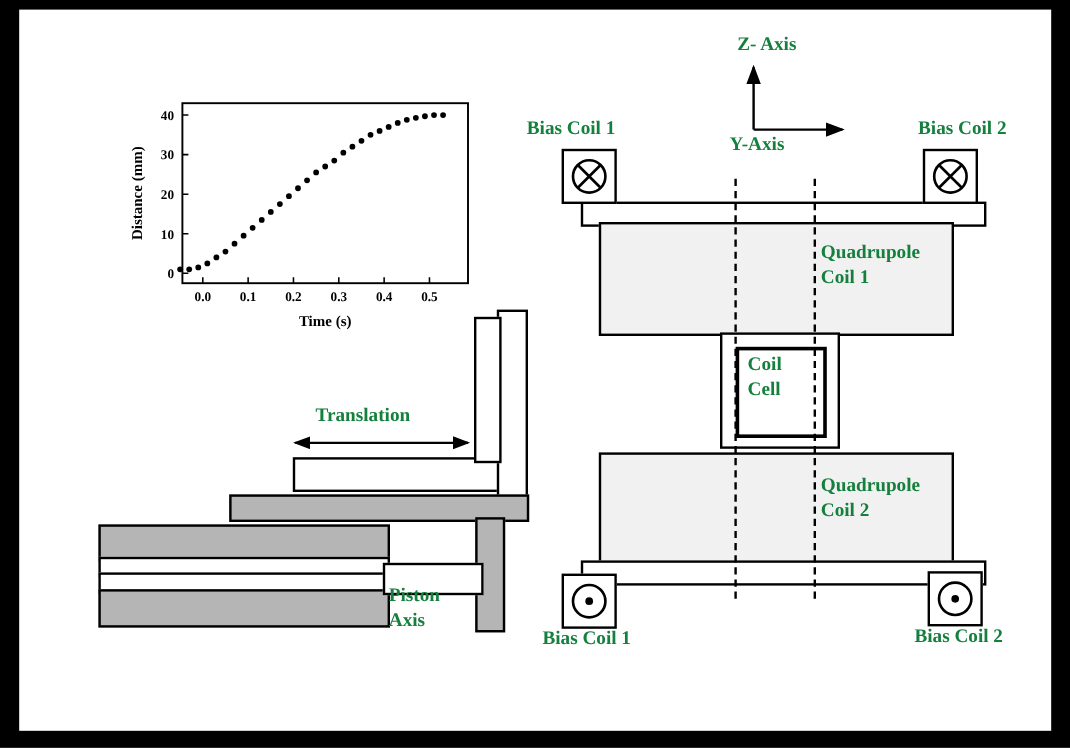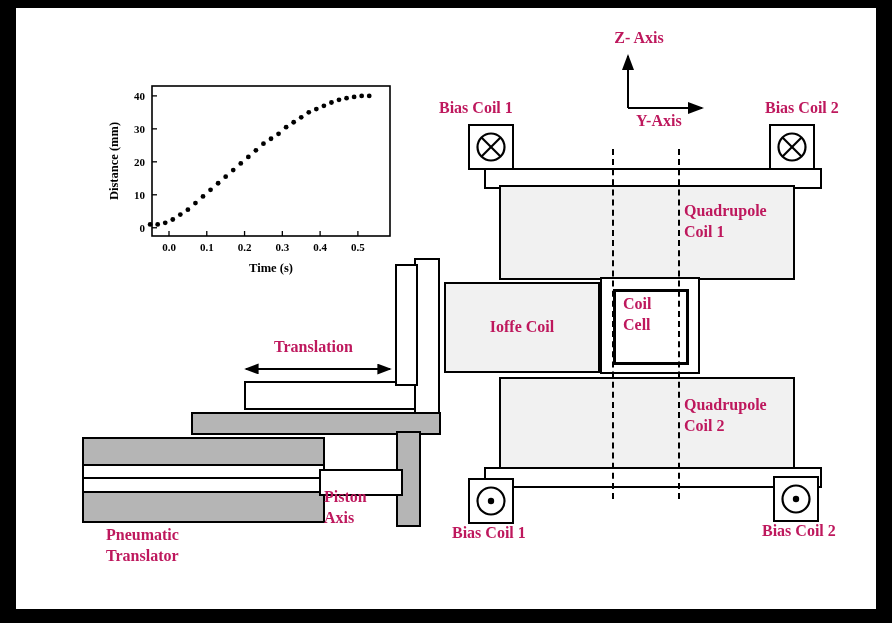--- a/index.html
+++ b/index.html
@@ -3,21 +3,21 @@
 <meta charset="utf-8">
 <style>
   html,body{margin:0;padding:0}
   body{width:892px;height:623px;background:#000;overflow:hidden;
        font-family:"Liberation Serif","DejaVu Serif",serif}
   #fig{position:relative;width:892px;height:623px;background:var(--bg,#000)}
   #panel{position:absolute;left:16px;top:8px;width:860px;height:601px;background:var(--panel,#fff)}
   .box{position:absolute;border:2.5px solid #000;background:#fff}
   .coil{background:var(--coil-fill,#f1f1f1)}
   .metal{background:var(--metal-fill,#b5b5b5)}
-  .lbl{position:absolute;font-weight:700;font-size:16px;color:#be185d;white-space:pre-line;line-height:1.3}
+  .lbl{position:absolute;font-weight:700;font-size:16px;color:#15803d;white-space:pre-line;line-height:1.3}
   .ctr{text-align:center}
   .dash{position:absolute;width:0;border-left:2px dashed #000}
   .bias{position:absolute;width:42px;height:42px;border:2.5px solid #000;background:#fff;
         display:flex;align-items:center;justify-content:center}
   .arrow-svg{position:absolute}
   text.tick{font-family:"Liberation Serif","DejaVu Serif",serif;font-size:11px;font-weight:700}
   text.axlabel{font-family:"Liberation Serif","DejaVu Serif",serif;font-size:12.5px;font-weight:700}
 </style>
 </head>
 <body>
@@ -27,23 +27,20 @@
 
   <div class="box" style="left:468px;top:160px;width:334px;height:17px"></div>
   <div class="box coil" style="left:483px;top:177px;width:292px;height:91px"></div>
   <div class="box coil" style="left:483px;top:369px;width:292px;height:91px"></div>
   <div class="box" style="left:468px;top:459px;width:334px;height:17px"></div>
 
   <div class="box" style="left:228px;top:373px;width:170px;height:25px"></div>
   <div class="box" style="left:398px;top:250px;width:22px;height:163px"></div>
   <div class="box" style="left:379px;top:256px;width:19px;height:118px"></div>
 
-  <div class="box coil" style="left:428px;top:274px;width:152px;height:87px;display:flex;align-items:center;justify-content:center">
-    <span class="lbl" style="position:static">Ioffe Coil</span>
-  </div>
 
   <div class="box metal" style="left:175px;top:404px;width:246px;height:19px"></div>
   <div class="box metal" style="left:66px;top:429px;width:239px;height:27px"></div>
   <div class="box" style="left:66px;top:456px;width:239px;height:13px"></div>
   <div class="box" style="left:66px;top:469px;width:239px;height:14px"></div>
   <div class="box metal" style="left:66px;top:483px;width:239px;height:28px"></div>
   <div class="box metal" style="left:380px;top:423px;width:21px;height:92px"></div>
   <div class="box" style="left:303px;top:461px;width:80px;height:23px"></div>
 
   <div class="box" style="left:584px;top:269px;width:96px;height:93px"></div>
@@ -145,31 +142,29 @@
         <circle cx="237" cy="27.846153846153868" r="2.4" fill="#000"></circle>
         <circle cx="244.55555555555554" cy="26.19780219780222" r="2.4" fill="#000"></circle>
         <circle cx="252.11111111111114" cy="24.879120879120876" r="2.4" fill="#000"></circle>
         <circle cx="259.6666666666667" cy="23.890109890109898" r="2.4" fill="#000"></circle>
         <circle cx="267.2222222222223" cy="23.890109890109898" r="2.4" fill="#000"></circle>
         <text x="169" y="200" text-anchor="middle" class="axlabel">Time (s)</text>
         <text x="16" y="89" text-anchor="middle" class="axlabel" transform="rotate(-90 16 89)">Distance (mm)</text>
       </svg>
 
   <div class="lbl ctr" style="left:584px;top:20px;width:78px">Z- Axis</div>
-  <div class="lbl" style="left:620px;top:103px">Y-Axis</div>
+  <div class="lbl" style="left:592px;top:103px">Y-Axis</div>
   <div class="lbl" style="left:423px;top:90px">Bias Coil 1</div>
   <div class="lbl" style="left:749px;top:90px">Bias Coil 2</div>
   <div class="lbl" style="left:668px;top:193px">Quadrupole
 Coil 1</div>
   <div class="lbl" style="left:668px;top:387px">Quadrupole
 Coil 2</div>
   <div class="lbl" style="left:607px;top:286px">Coil
 Cell</div>
-  <div class="lbl" style="left:258px;top:329px">Translation</div>
+  <div class="lbl" style="left:247px;top:329px">Translation</div>
   <div class="lbl" style="left:308px;top:479px">Piston
 Axis</div>
-  <div class="lbl" style="left:90px;top:517px">Pneumatic
-Translator</div>
   <div class="lbl" style="left:436px;top:515px">Bias Coil 1</div>
   <div class="lbl" style="left:746px;top:513px">Bias Coil 2</div>
 
  </div>
 </div>
 
 </body></html>

